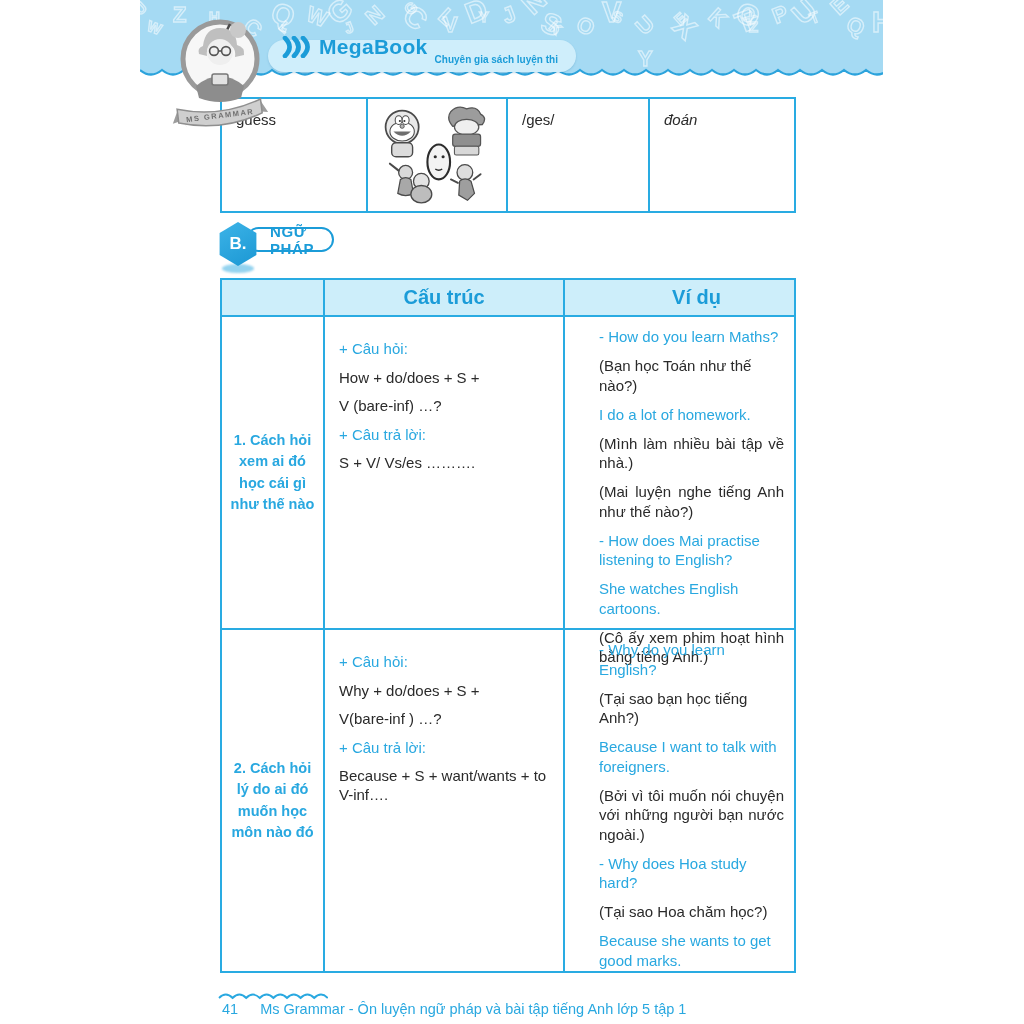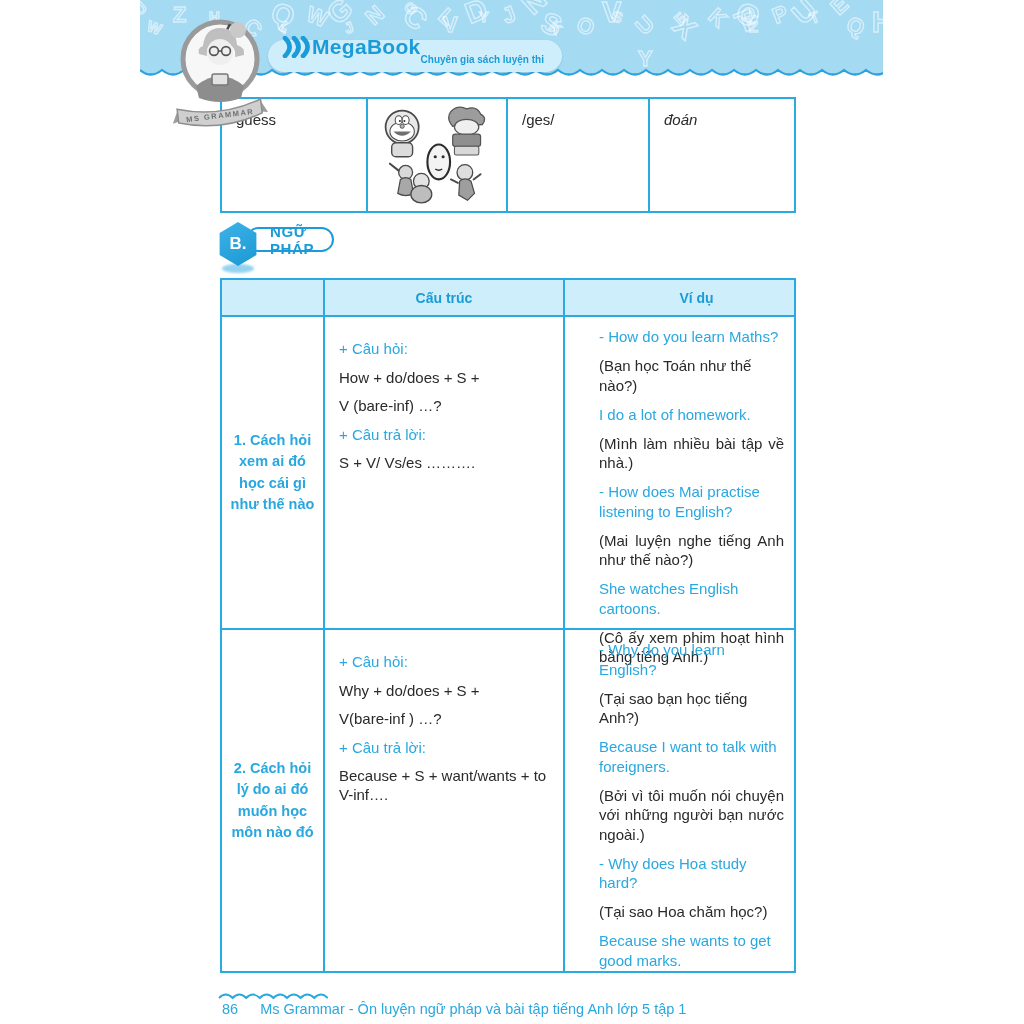--- a/index.html
+++ b/index.html
@@ -13,21 +13,21 @@
   *{margin:0;padding:0;box-sizing:border-box;}
   html,body{width:1024px;height:1024px;background:#fff;}
   body{font-family:"Liberation Sans","DejaVu Sans",sans-serif;color:var(--ink);}
   .page{position:relative;width:1024px;height:1024px;background:#fff;overflow:hidden;}
 
   
   .banner{position:absolute;left:140px;top:0;width:743px;height:76px;background:var(--banner);border-radius:0 0 2px 2px;}
   .banner svg.pattern{position:absolute;inset:0;width:100%;height:100%;overflow:hidden;}
   .banner svg.pattern text{fill:none;stroke:rgba(255,255,255,.55);stroke-width:1.4px;font-weight:bold;font-family:"Liberation Sans",sans-serif;}
   .wave{position:absolute;left:0;bottom:-6px;width:743px;height:18px;}
-  .logo-pill{position:absolute;left:128px;top:40px;height:32px;display:flex;align-items:center;
+  .logo-pill{position:absolute;left:128px;top:40px;height:32px;display:flex;align-items:center;gap:7px;
     background:#cfeefb;border-radius:16px;padding:0 18px 18px 14px;box-shadow:0 1px 2px rgba(40,120,170,.25);}
   .brand{font-size:21px;font-weight:bold;color:var(--blue-bold);letter-spacing:.3px;}
   .tagline{font-size:10px;font-weight:bold;color:var(--blue-bold);margin-top:24px;}
   .mascot{position:absolute;left:30px;top:14px;width:100px;height:120px;z-index:3;}
 
   
   .vocab{position:absolute;left:220px;top:97px;width:576px;height:116px;border:2px solid var(--border);
     display:grid;grid-template-columns:146px 140px 142px 140px;background:#fff;}
   .vocab .cell{border-right:2px solid var(--border);padding:12px 12px 0 14px;font-size:15px;}
   .vocab .cell:last-child{border-right:none;font-style:italic;}
@@ -43,21 +43,21 @@
     display:flex;align-items:center;padding:0 18px 0 22px;background:#fff;}
   .section-pill span{font-size:15px;font-weight:bold;color:var(--blue-bold);letter-spacing:.6px;}
 
   
   .grammar{position:absolute;left:220px;top:278px;width:576px;height:695px;border:2px solid var(--border);
     display:grid;grid-template-columns:103px 240px 229px;grid-template-rows:37px 313px 341px;background:#fff;}
   .g-cell{border-right:2px solid var(--border);border-bottom:2px solid var(--border);}
   .g-cell.last-col{border-right:none;padding-left:34px;}
   .g-cell.last-row{border-bottom:none;}
   .g-head{background:var(--hdr-fill);display:flex;align-items:center;justify-content:center;
-    font-size:14px;font-weight:bold;color:var(--blue-bold);}
+    font-size:20px;font-weight:bold;color:var(--blue-bold);}
   .g-label{display:flex;align-items:center;justify-content:center;text-align:center;
     font-size:14.5px;font-weight:bold;color:var(--blue);line-height:1.45;padding:0 5px;}
   .struct{padding:13px 6px 0 14px;font-size:15px;}
   .struct .line{margin:10px 0 10px;line-height:18.5px;}
   .ex{padding:10px 10px 0 12px;font-size:15px;}
   .ex .line{margin:0 0 9.5px;line-height:19.5px;}
   .line.blue{color:var(--blue);}
   .line.dark{color:var(--ink);}
   .line.justify{text-align:justify;}
 
@@ -217,22 +217,22 @@
         <p class="line dark">How + do/does + S +</p>
         <p class="line dark">V (bare-inf) …?</p>
         <p class="line blue">+ Câu trả lời:</p>
         <p class="line dark">S + V/ Vs/es ……….</p>
       </div>
     <div class="g-cell ex last-col">
         <p class="line blue">- How do you learn Maths?</p>
         <p class="line dark">(Bạn học Toán như thế nào?)</p>
         <p class="line blue">I do a lot of homework.</p>
         <p class="line dark justify">(Mình làm nhiều bài tập về nhà.)</p>
+        <p class="line dark justify">(Mai luyện nghe tiếng Anh như thế nào?)</p>
         <p class="line blue">- How does Mai practise listening to English?</p>
-        <p class="line dark justify">(Mai luyện nghe tiếng Anh như thế nào?)</p>
         <p class="line blue">She watches English cartoons.</p>
         <p class="line dark justify">(Cô ấy xem phim hoạt hình bằng tiếng Anh.)</p>
       </div>
 
     <div class="g-cell g-label last-row">2. Cách hỏi lý do ai đó muốn học môn nào đó</div>
     <div class="g-cell struct last-row">
         <p class="line blue">+ Câu hỏi:</p>
         <p class="line dark">Why + do/does + S +</p>
         <p class="line dark">V(bare-inf ) …?</p>
         <p class="line blue">+ Câu trả lời:</p>
@@ -246,17 +246,17 @@
         <p class="line blue">- Why does Hoa study hard?</p>
         <p class="line dark">(Tại sao Hoa chăm học?)</p>
         <p class="line blue">Because she wants to get good marks.</p>
       </div>
   </div>
 
   <svg class="footer-wave" viewBox="0 0 110 10">
     <path d="M1,6 q6.8,-7 13.6,0 q6.8,-7 13.6,0 q6.8,-7 13.6,0 q6.8,-7 13.6,0 q6.8,-7 13.6,0 q6.8,-7 13.6,0 q6.8,-7 13.6,0 q6.8,-7 13.6,0" fill="none" stroke="#29a8e0" stroke-width="1.8"></path>
   </svg>
   <div class="footer">
-    <span class="pgnum">86</span>
+    <span class="pgnum">41</span>
     <span>Ms Grammar - Ôn luyện ngữ pháp và bài tập tiếng Anh lớp 5 tập 1</span>
   </div>
 
 </div>
 
 </body></html>

